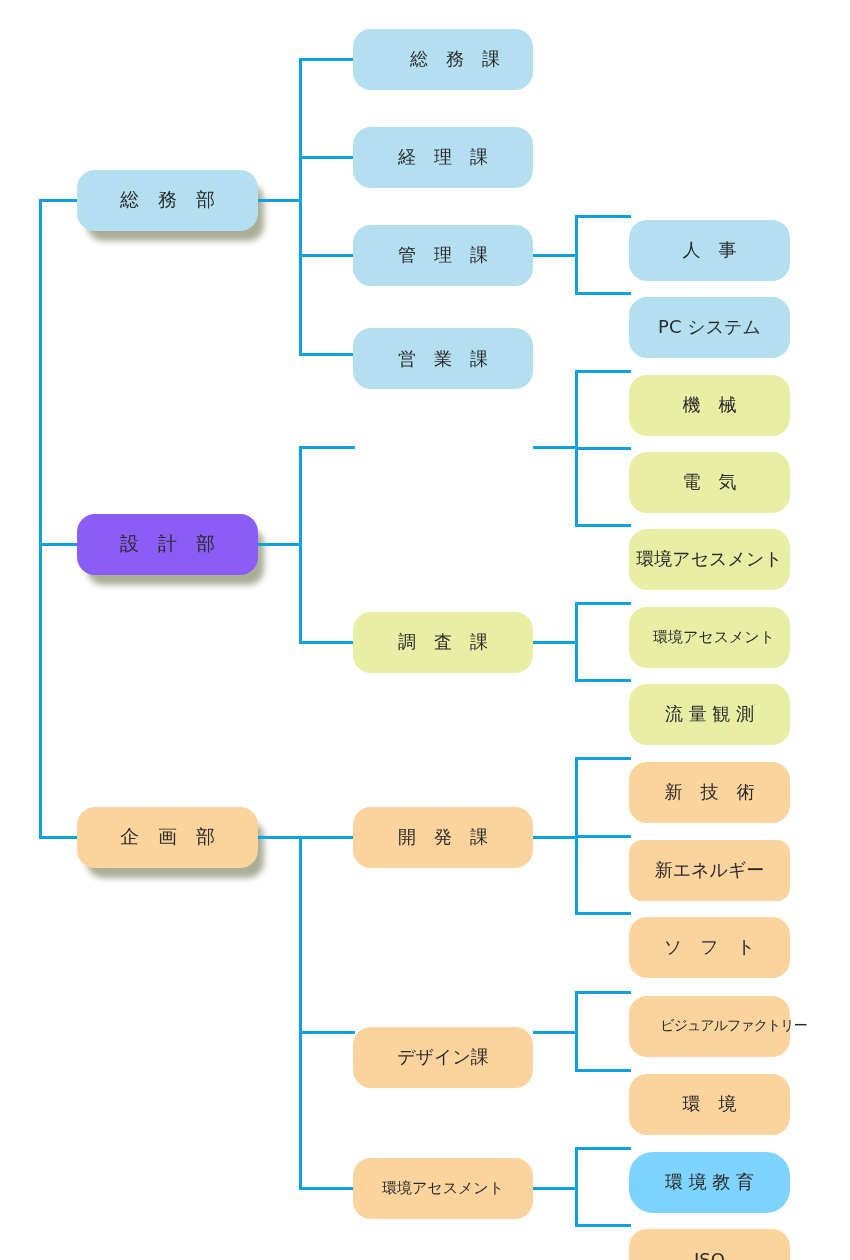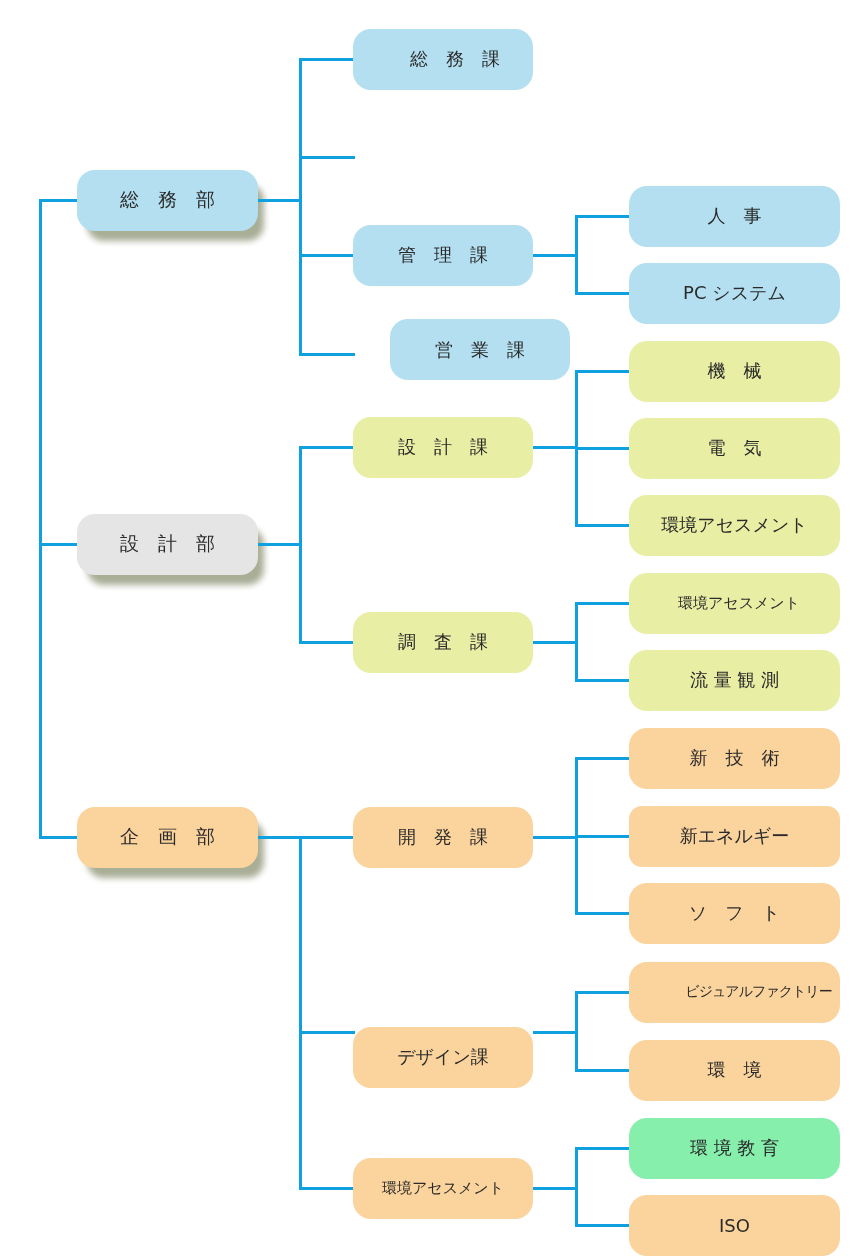--- a/index.html
+++ b/index.html
@@ -5,21 +5,21 @@
   html, body { margin: 0; padding: 0; background: #ffffff; }
   body { width: 850px; height: 1260px; position: relative; overflow: hidden;
          font-family: "DejaVu Sans", "Liberation Sans", sans-serif; }
   #chart { position: absolute; left: 0; top: 0; width: 850px; height: 1260px; }
   .node { position: absolute; box-sizing: border-box; border-radius: 18px;
           display: flex; align-items: center; justify-content: center;
           color: #2a2a2a; white-space: nowrap; }
   .node.l1 { width: 181px; height: 61px; font-size: 19px;
              box-shadow: 8px 12px 6px -2px #a9ae97; }
   .node.l2 { width: 180px; height: 61px; font-size: 18px; }
-  .node.l3 { width: 211px; height: 61px; font-size: 18px; }
+  .node.l3 { width: 161px; height: 61px; font-size: 18px; margin-top: 34px; }
   .node .label { display: inline-block; }
   .tight { font-size: 14px !important; letter-spacing: -1px; }
   .mid { font-size: 15px !important; }
   .line { position: absolute; background: #0fa0e0; }
 </style>
 </head>
 <body>
 
 <div id="chart">
     <div class="line" style="left: 38.5px; top: 198.5px; width: 3px; height: 640px;"></div>
@@ -27,48 +27,48 @@
     <div class="node l1" style="left: 77px; top: 169.5px; background: rgb(179, 223, 240);">
       <span class="label">総　務　部</span>
     </div>
     <div class="line" style="left: 258px; top: 198.5px; width: 43.5px; height: 3px;"></div>
     <div class="line" style="left: 298.5px; top: 57.5px; width: 3px; height: 298px;"></div>
     <div class="line" style="left: 300px; top: 57.5px; width: 54.5px; height: 3px;"></div>
     <div class="node l2" style="left: 353px; top: 28.5px; background: rgb(179, 223, 240); padding-left: 24px;">
       <span class="label">総　務　課</span>
     </div>
     <div class="line" style="left: 300px; top: 155.5px; width: 54.5px; height: 3px;"></div>
+    <div class="node l2" style="left: 353px; top: 126.5px; background: rgb(179, 223, 240);">
+      <span class="label">経　理　課</span>
+    </div>
     <div class="line" style="left: 300px; top: 253.5px; width: 54.5px; height: 3px;"></div>
     <div class="node l2" style="left: 353px; top: 224.5px; background: rgb(179, 223, 240);">
       <span class="label">管　理　課</span>
     </div>
     <div class="line" style="left: 533px; top: 253.5px; width: 44.5px; height: 3px;"></div>
     <div class="line" style="left: 574.5px; top: 214.5px; width: 3px; height: 80px;"></div>
     <div class="line" style="left: 576px; top: 214.5px; width: 54.5px; height: 3px;"></div>
     <div class="node l3" style="left: 629px; top: 185.5px; background: rgb(179, 223, 240);">
       <span class="label">人　事</span>
     </div>
     <div class="line" style="left: 576px; top: 291.5px; width: 54.5px; height: 3px;"></div>
     <div class="node l3" style="left: 629px; top: 262.5px; background: rgb(179, 223, 240);">
       <span class="label">PC システム</span>
     </div>
     <div class="line" style="left: 300px; top: 352.5px; width: 54.5px; height: 3px;"></div>
-    <div class="node l2" style="left: 353px; top: 319px; background: rgb(179, 223, 240); margin-left: 37px;">
+    <div class="node l2" style="left: 353px; top: 328px; background: rgb(179, 223, 240);">
       <span class="label">営　業　課</span>
     </div>
     <div class="line" style="left: 40px; top: 542.5px; width: 38.5px; height: 3px;"></div>
-    <div class="node l1" style="left: 77px; top: 513.5px; background: #e5e5e5;">
+    <div class="node l1" style="left: 77px; top: 513.5px; background: #8b5cf6;">
       <span class="label">設　計　部</span>
     </div>
     <div class="line" style="left: 258px; top: 542.5px; width: 43.5px; height: 3px;"></div>
     <div class="line" style="left: 298.5px; top: 445.5px; width: 3px; height: 198px;"></div>
     <div class="line" style="left: 300px; top: 445.5px; width: 54.5px; height: 3px;"></div>
-    <div class="node l2" style="left: 353px; top: 416.5px; background: rgb(232, 238, 164);">
-      <span class="label">設　計　課</span>
-    </div>
     <div class="line" style="left: 533px; top: 445.5px; width: 44.5px; height: 3px;"></div>
     <div class="line" style="left: 574.5px; top: 369.5px; width: 3px; height: 157px;"></div>
     <div class="line" style="left: 576px; top: 369.5px; width: 54.5px; height: 3px;"></div>
     <div class="node l3" style="left: 629px; top: 340.5px; background: rgb(232, 238, 164);">
       <span class="label">機　械</span>
     </div>
     <div class="line" style="left: 576px; top: 446.5px; width: 54.5px; height: 3px;"></div>
     <div class="node l3" style="left: 629px; top: 417.5px; background: rgb(232, 238, 164);">
       <span class="label">電　気</span>
     </div>
@@ -128,20 +128,20 @@
     <div class="node l3" style="left: 629px; top: 1039.5px; background: rgb(250, 211, 157);">
       <span class="label">環　境</span>
     </div>
     <div class="line" style="left: 300px; top: 1186.5px; width: 54.5px; height: 3px;"></div>
     <div class="node l2 mid" style="left: 353px; top: 1157.5px; background: rgb(250, 211, 157);">
       <span class="label">環境アセスメント</span>
     </div>
     <div class="line" style="left: 533px; top: 1186.5px; width: 44.5px; height: 3px;"></div>
     <div class="line" style="left: 574.5px; top: 1146.5px; width: 3px; height: 80px;"></div>
     <div class="line" style="left: 576px; top: 1146.5px; width: 54.5px; height: 3px;"></div>
-    <div class="node l3" style="left: 629px; top: 1117.5px; background: #86efac;">
+    <div class="node l3" style="left: 629px; top: 1117.5px; background: #7dd3fc; border-radius: 24px;">
       <span class="label">環 境 教 育</span>
     </div>
     <div class="line" style="left: 576px; top: 1223.5px; width: 54.5px; height: 3px;"></div>
     <div class="node l3" style="left: 629px; top: 1194.5px; background: rgb(250, 211, 157);">
       <span class="label">ISO</span>
     </div>
   </div>
 
 </body></html>

